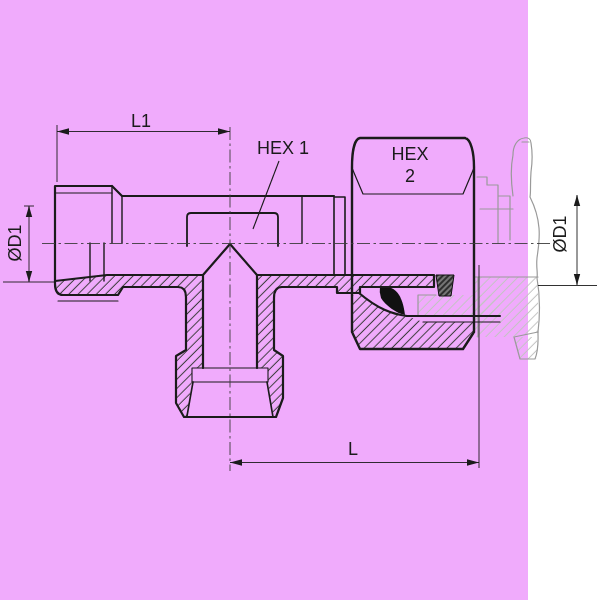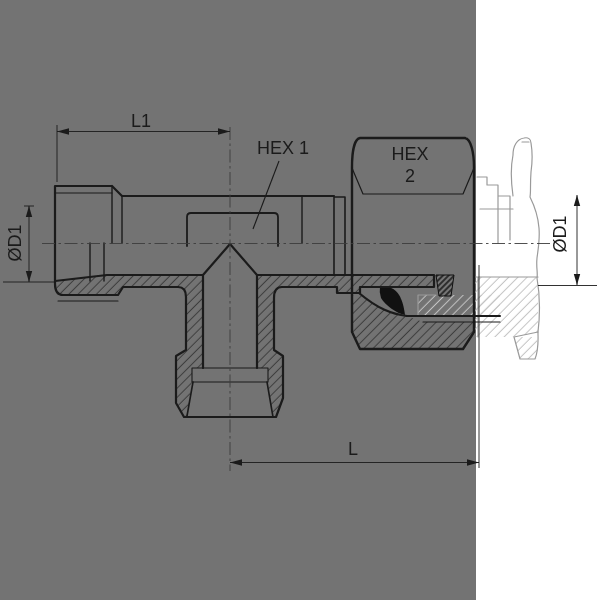--- a/index.html
+++ b/index.html
@@ -6,23 +6,23 @@
     margin: 0;
     padding: 0;
     background: #ffffff;
     width: 600px;
     height: 600px;
     overflow: hidden;
     font-family: "Liberation Sans", sans-serif;
   }
   .stage {
     position: relative;
-    width: 476px;
+    width: 528px;
     height: 600px;
-    background: #737373;
+    background: #f0abfc;
   }
   svg { display: block; }
   text {
     font-family: "Liberation Sans", sans-serif;
     font-size: 18px;
     fill: #1b1b1b;
   }
 </style>
 </head>
 <body>

